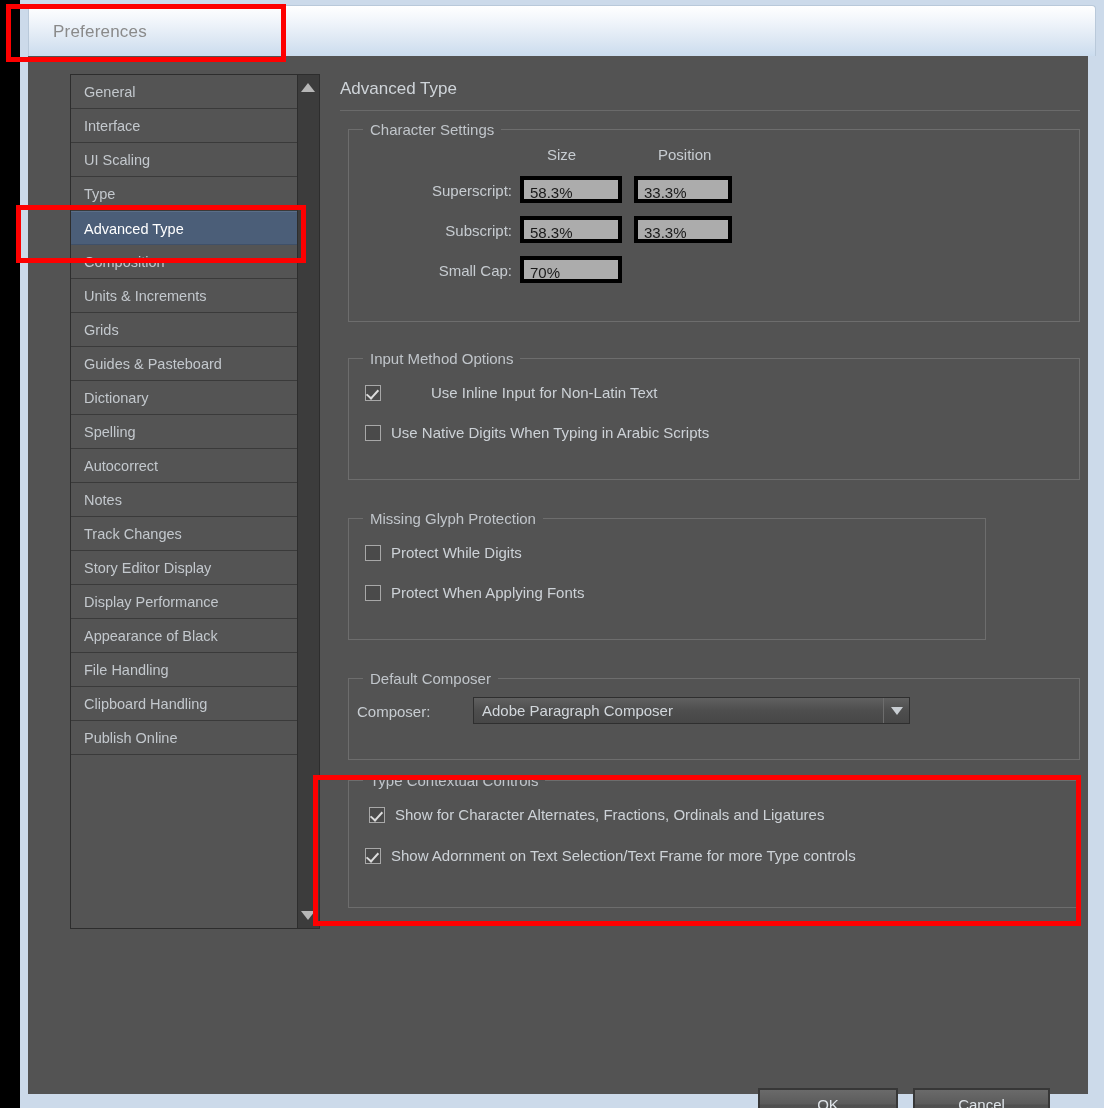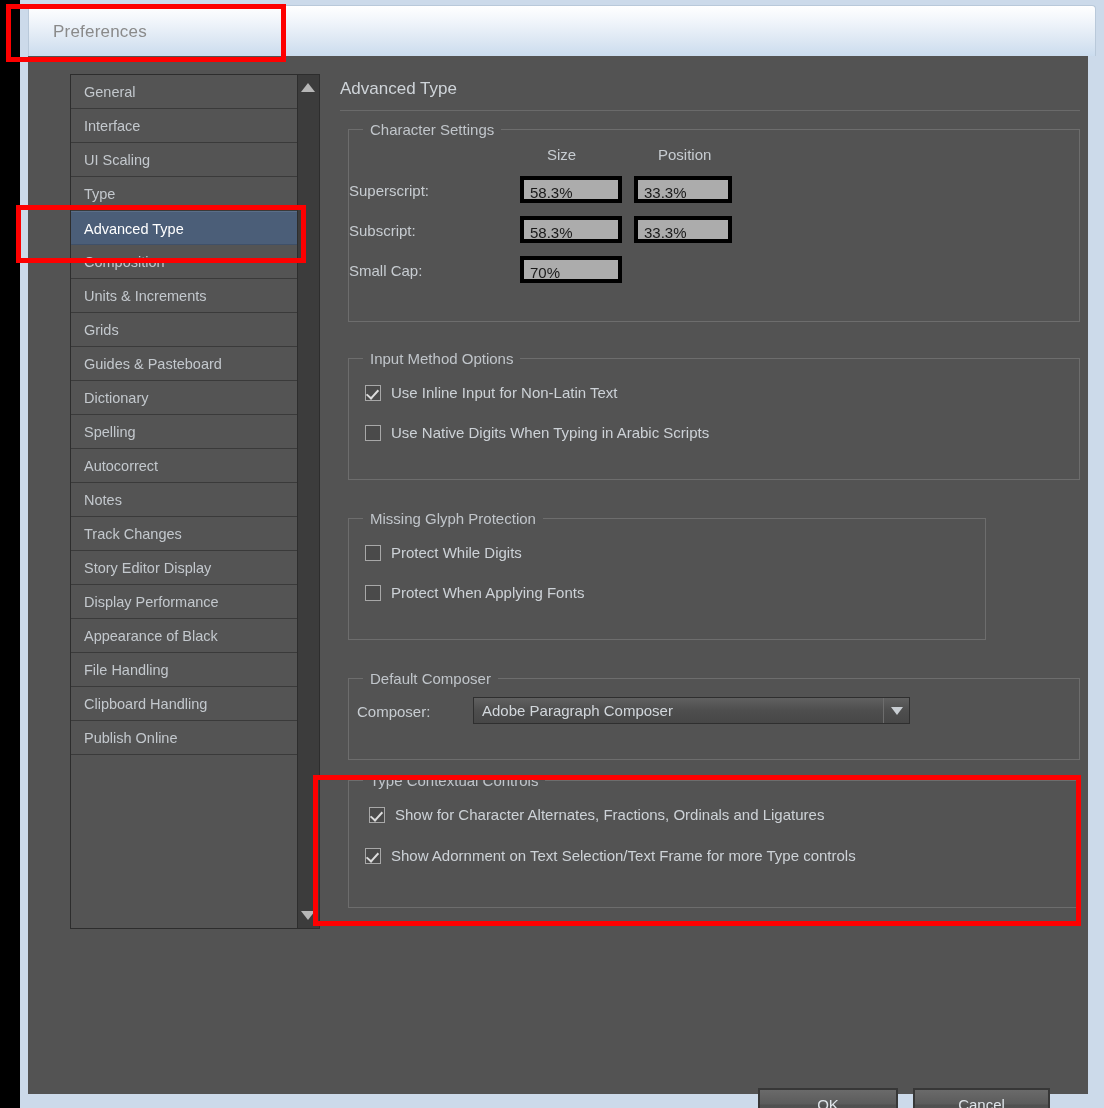--- a/index.html
+++ b/index.html
@@ -168,21 +168,21 @@
   
   .col-head {
     position: absolute;
     font-size: 15px;
     color: #c7ccd1;
   }
   .fld-label {
     position: absolute;
     font-size: 15px;
     color: #c7ccd1;
-    text-align: left;
+    text-align: right;
     white-space: nowrap;
   }
   .txtfield {
     position: absolute;
     background: #acacac;
     border: 4px solid #000000;
     box-sizing: border-box;
     font-size: 15px;
     color: #1a1a1a;
     padding-left: 6px;
@@ -342,21 +342,21 @@
         <div class="txtfield" style="left:171px; top:86px; width:102px;">58.3%</div>
         <div class="txtfield" style="left:285px; top:86px; width:98px;">33.3%</div>
 
         <div class="fld-label" style="left:0px; top:132px; width:163px;">Small Cap:</div>
         <div class="txtfield" style="left:171px; top:126px; width:102px;">70%</div>
       </div>
 
       <div class="group" style="left:8px; top:284px; width:732px; height:122px;">
         <div class="group-legend">Input Method Options</div>
 
-        <div class="cbrow" style="left:16px; top:25px;">
+        <div class="cbrow" style="left:16px; top:25px;gap:40px;">
           <span class="cbox checked"></span>
           <span class="cblabel">Use Inline Input for Non-Latin Text</span>
         </div>
         <div class="cbrow" style="left:16px; top:65px;">
           <span class="cbox"></span>
           <span class="cblabel">Use Native Digits When Typing in Arabic Scripts</span>
         </div>
       </div>
 
       <div class="group" style="left:8px; top:444px; width:638px; height:122px;">

